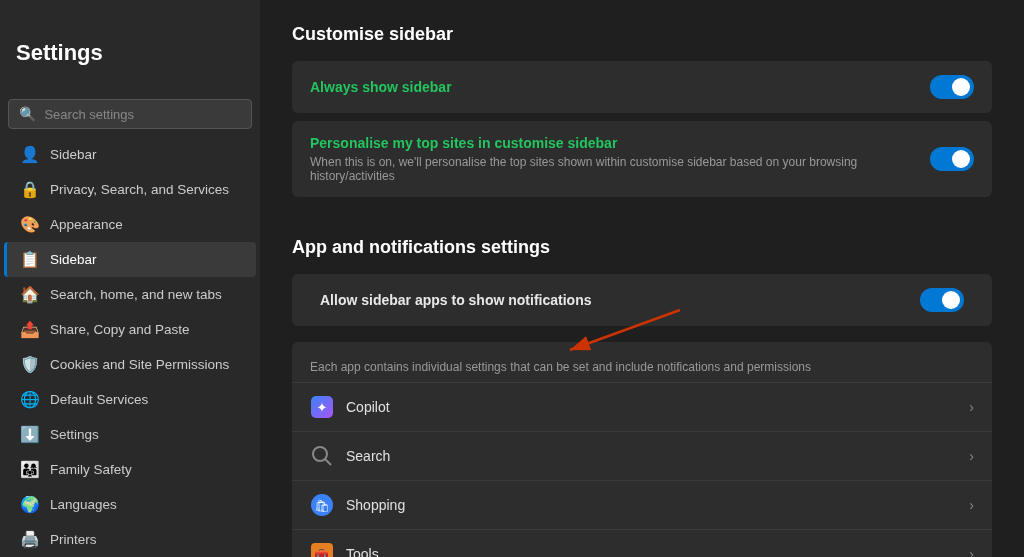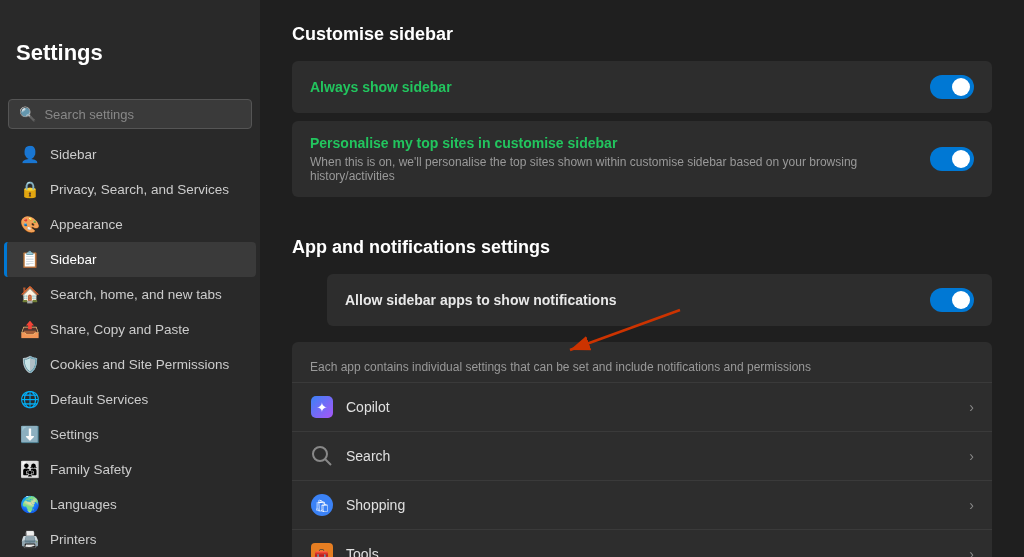--- a/index.html
+++ b/index.html
@@ -194,26 +194,25 @@
       overflow: hidden;
     }
 
     
     .section-gap { margin-bottom: 40px; }
 
     
     .notif-card {
       background: #2d2d2d;
       border-radius: 6px;
-      padding: 14px 18px;
+      padding: 14px 28px;
       margin-bottom: 16px;
       display: flex;
       align-items: center;
       justify-content: space-between;
-      margin-left: 35px;
     }
     .notif-label {
       font-size: 14px;
       font-weight: 600;
       color: #e8e8e8;
     }
 
     
     .arrow-svg {
       position: absolute;

